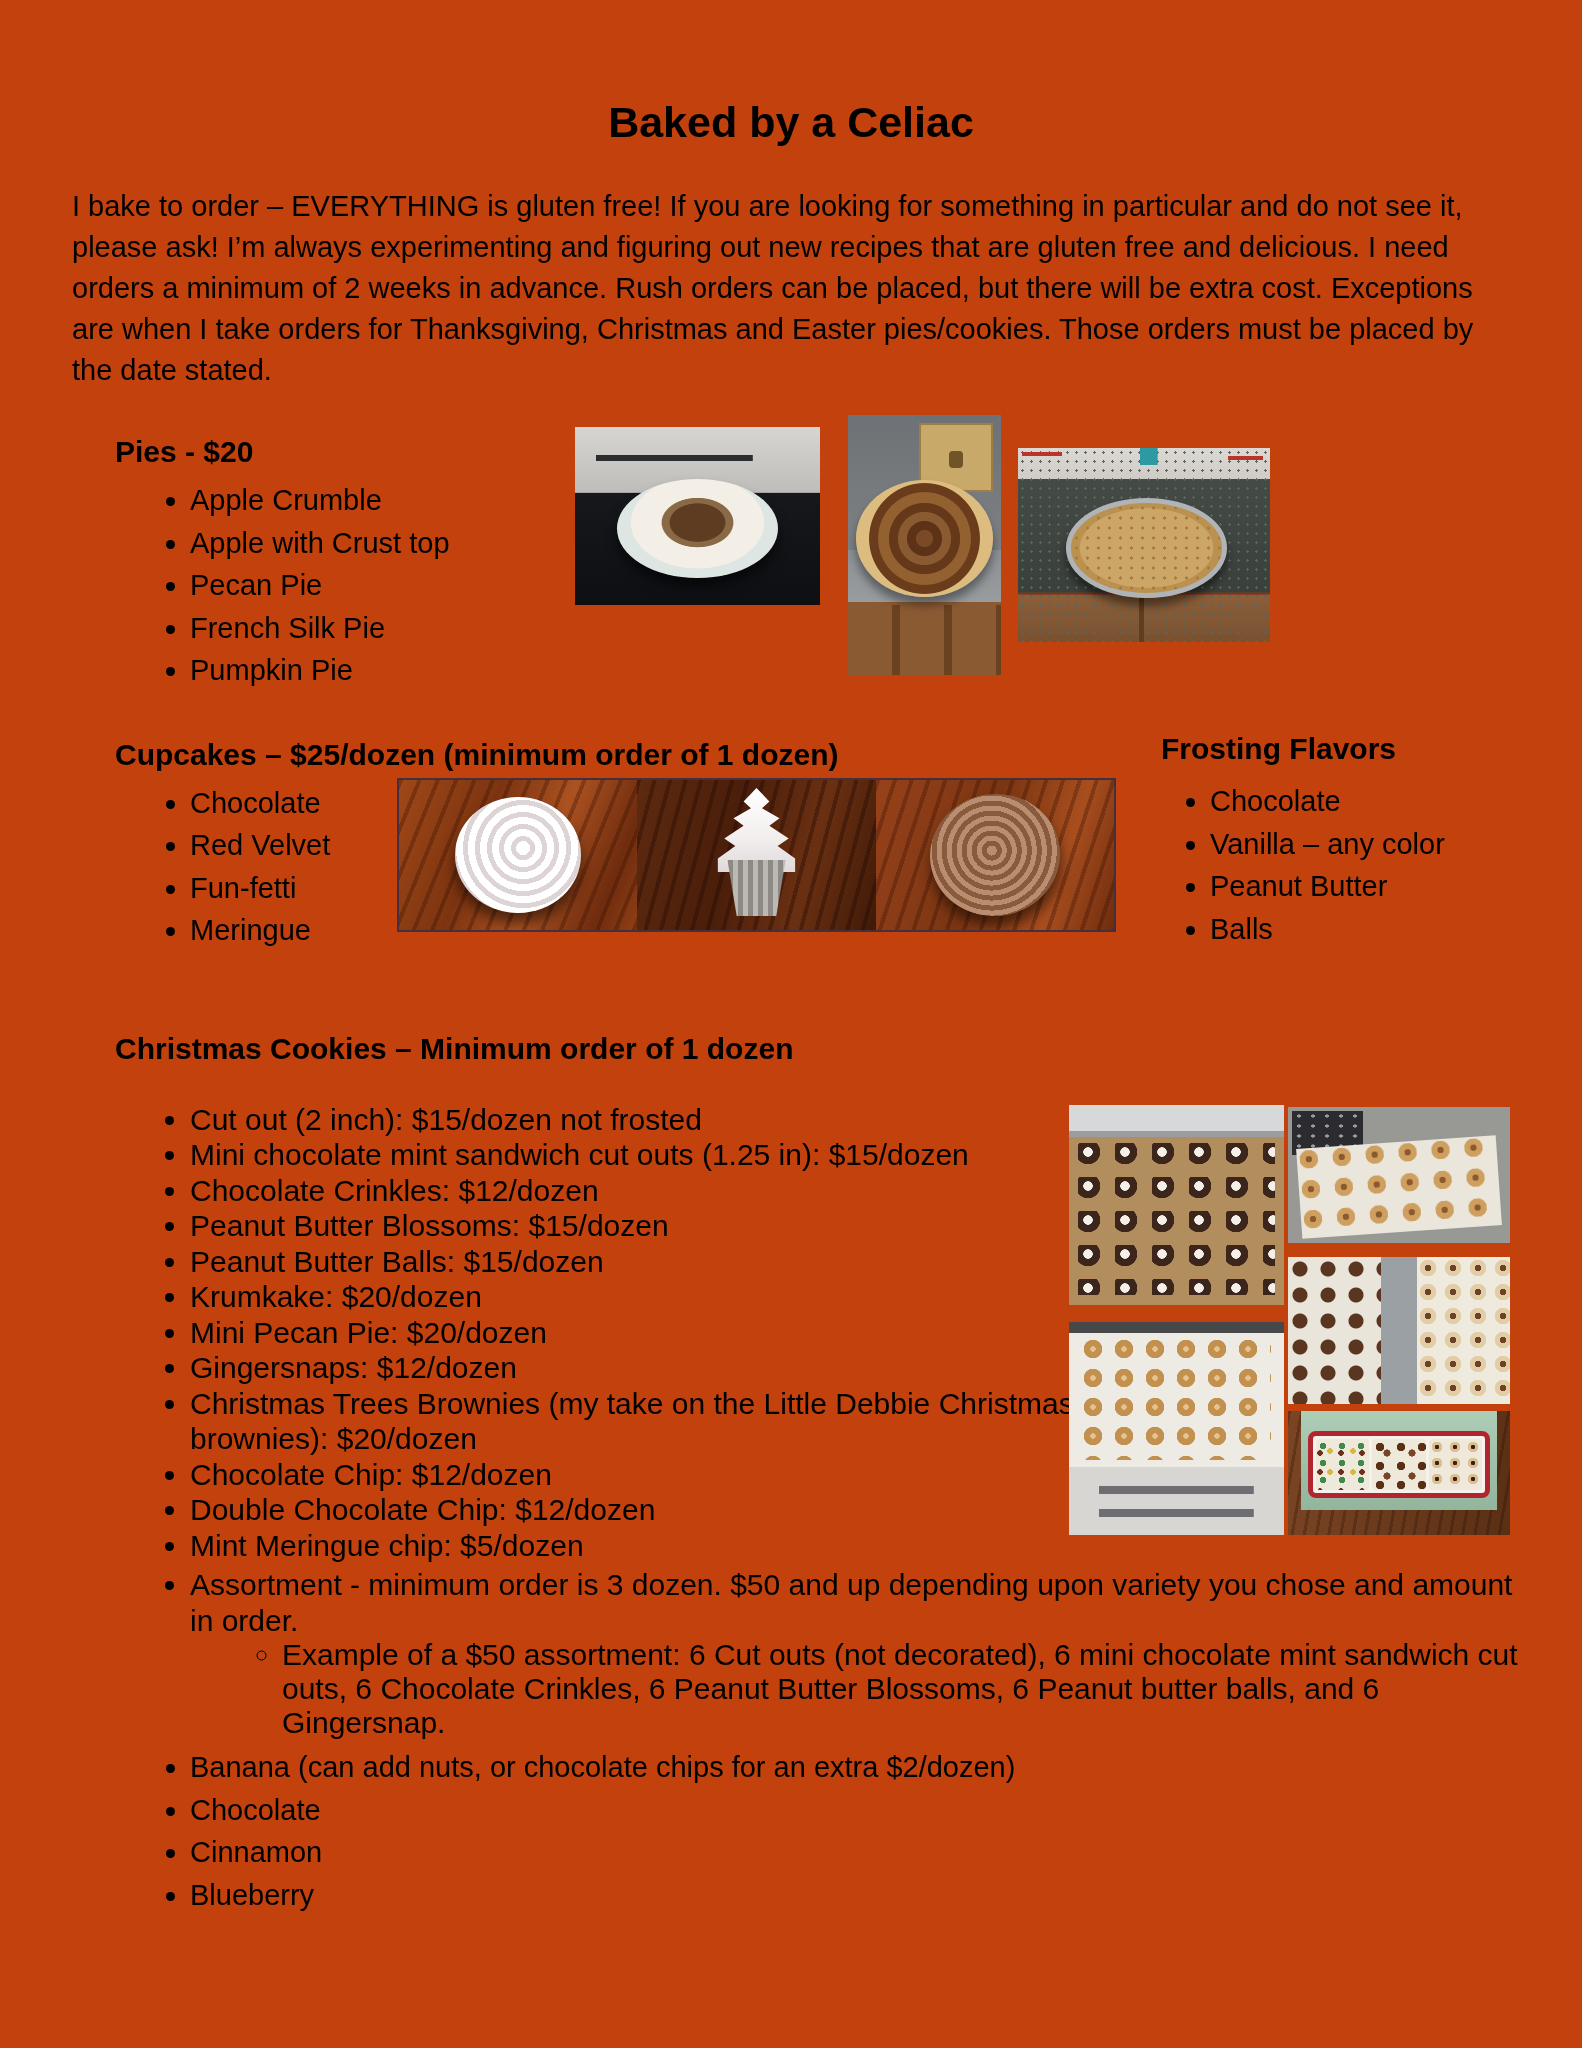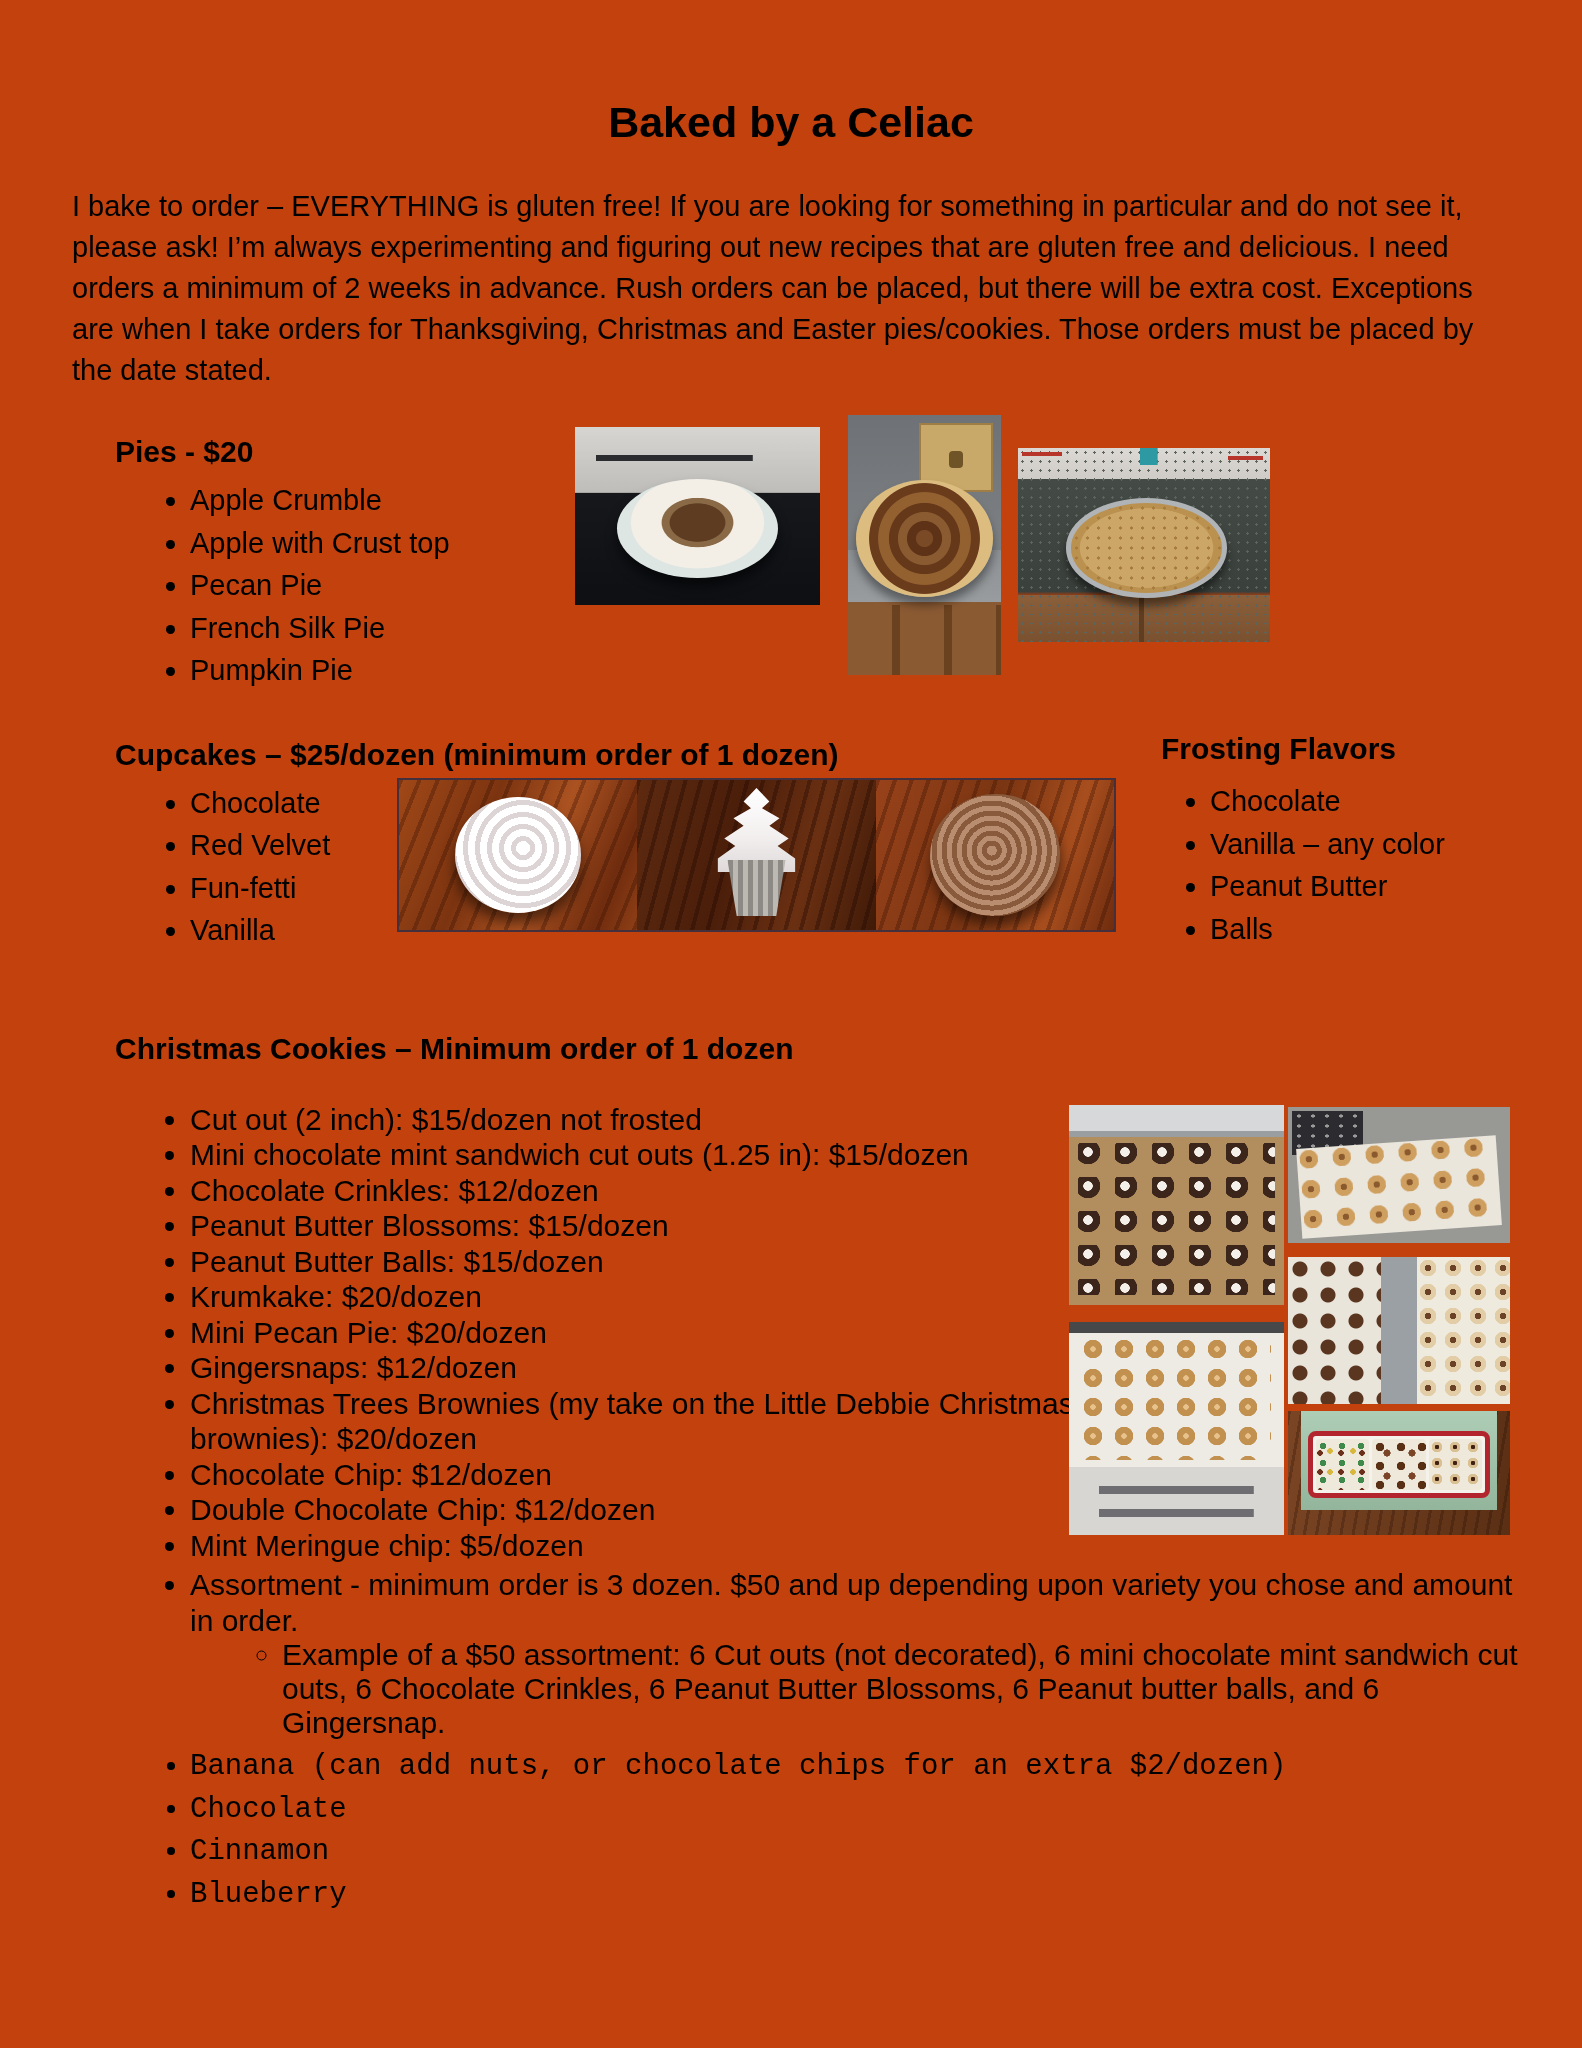--- a/index.html
+++ b/index.html
@@ -18,21 +18,21 @@
   ul.sans-list li{font-size:29px;line-height:42.5px;}
   .sec-cupcakes h2{margin-top:44px;}
   .sec-cookies h2{margin-top:78px;}
   ul.serif-list{list-style:disc;padding-left:118px;font-family:Liberation Sans, sans-serif;}
   ul.serif-list li{font-size:30px;line-height:35.5px;}
   ul.serif-list.narrow{margin-top:34px;width:980px;}
   ul.serif-list.wide{margin-top:4px;width:1332px;}
   ul.serif-sub{list-style:circle;padding-left:92px;margin-top:0;}
   ul.serif-sub li{font-size:30px;line-height:34px;}
   .sec-muffins h2{margin-top:44px;}
-  .sec-muffins ul{margin-top:6px;font-family:Liberation Mono, monospace;}
+  .sec-muffins ul{margin-top:6px;}
 
   
   .photo{position:absolute;overflow:hidden;}
 
   
   #pie-photo-1{left:575px;top:427px;width:245px;height:178px;
     background-image:
       linear-gradient(#2a2c30,#2a2c30),
       linear-gradient(180deg,#d7d5d1,#bfbdb9),
       linear-gradient(180deg,#1b1d21,#0d0f13);
@@ -189,21 +189,21 @@
     <div class="pie3-cabline"></div>
     <div class="pie3-dish"></div>
   </div>
 
   <section class="sec-cupcakes">
     <h2>Cupcakes – $25/dozen (minimum order of 1 dozen)</h2>
     <ul class="sans-list">
       <li>Chocolate</li>
       <li>Red Velvet</li>
       <li>Fun-fetti</li>
-      <li>Vanilla</li>
+      <li>Meringue</li>
     </ul>
   </section>
 
   <div class="photo" id="cup-strip">
     <div class="cup-panel wood1" aria-label="White frosting rose swirl cupcake on wood table">
       <div class="cc-rose"></div>
     </div>
     <div class="cup-panel wood2" aria-label="Vanilla frosted cupcake in silver wrapper">
       <div class="cc-swirl"></div>
       <div class="cc-wrap"></div>

